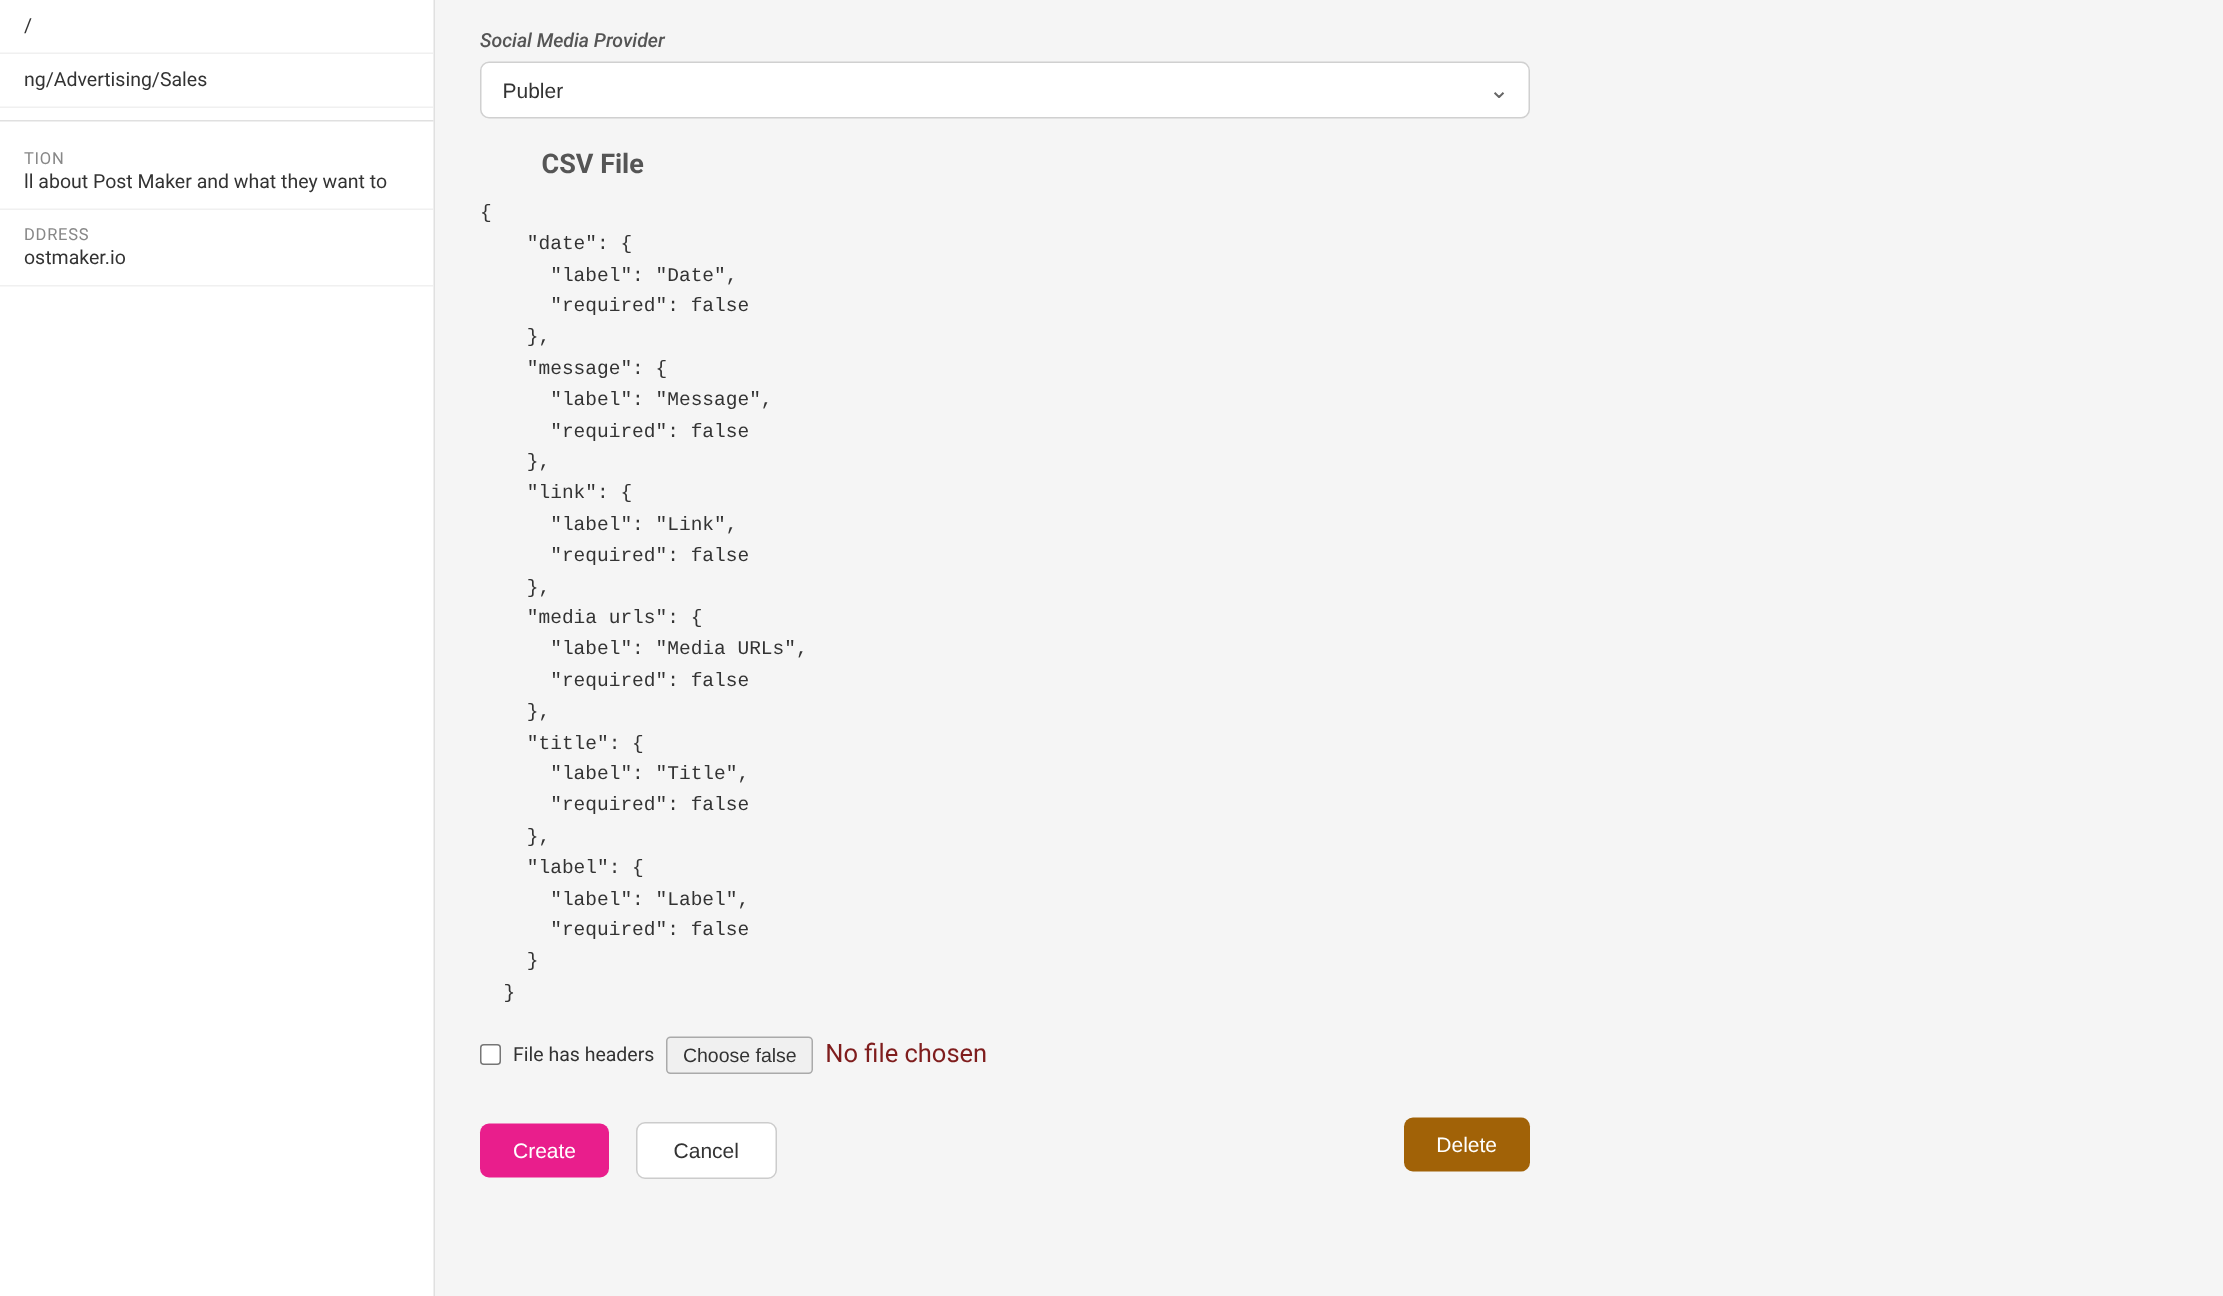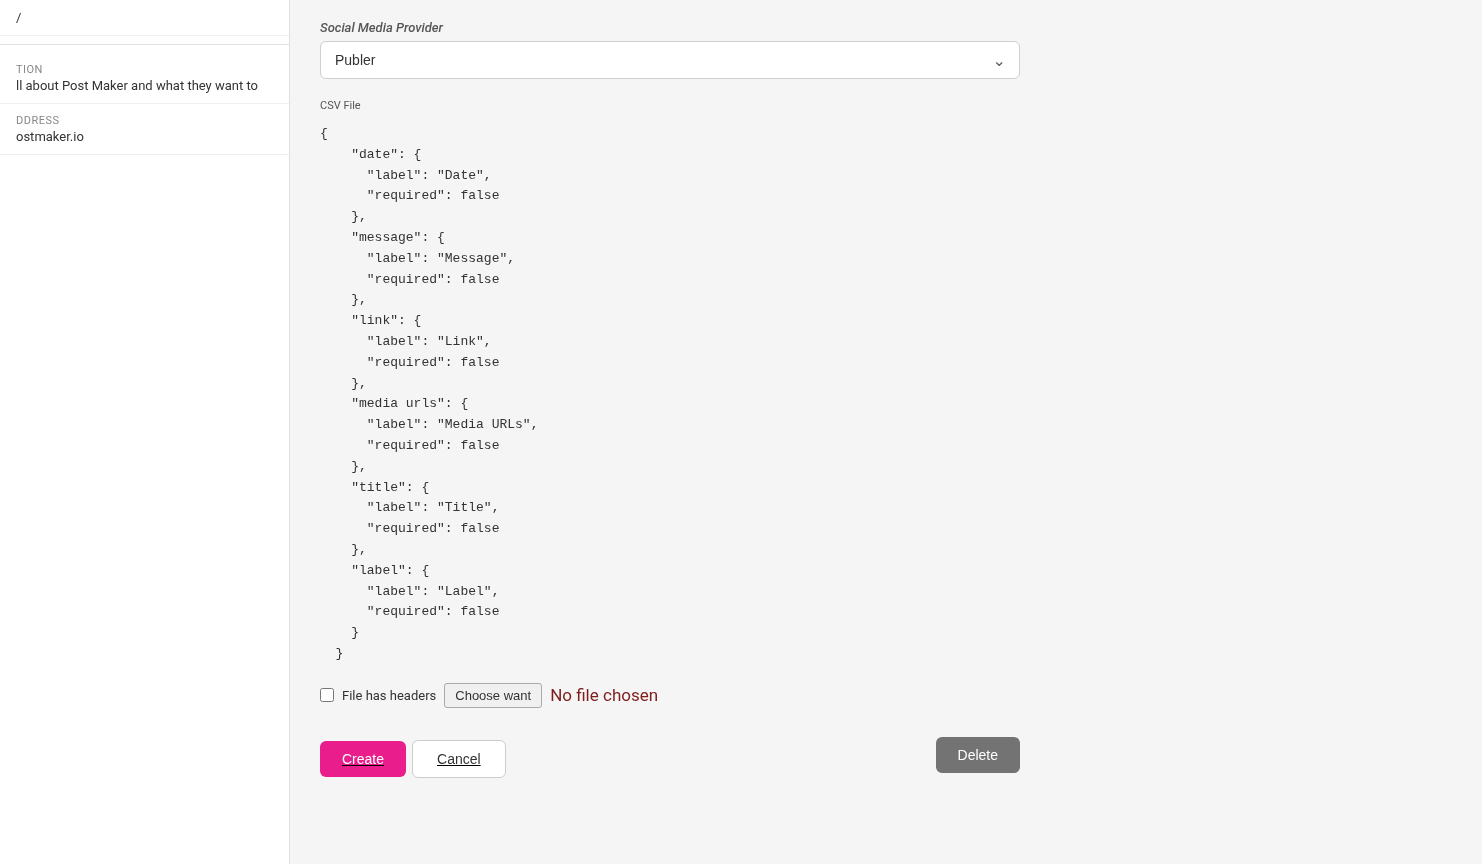--- a/index.html
+++ b/index.html
@@ -89,24 +89,25 @@
       position: absolute;
       right: 14px;
       top: 50%;
       transform: translateY(-50%);
       pointer-events: none;
       color: #666;
       font-size: 16px;
     }
 
     .csv-label {
-      font-size: 11px;
+      font-size: 18px;
       color: #555;
       margin-bottom: 8px;
-      font-weight: 400;
+      font-weight: 700;
+      margin-left: 41px;
     }
 
     .code-block {
       background: #f5f5f5;
       font-family: 'Courier New', Courier, monospace;
       font-size: 13px;
       color: #333;
       line-height: 1.6;
       padding: 4px 0;
       white-space: pre;
@@ -142,23 +143,22 @@
     }
 
     .no-file-text {
       font-size: 17px;
       color: #7f1d1d;
     }
 
     .actions-row {
       display: flex;
       align-items: center;
-      gap: 6px;
+      gap: 18px;
       margin-top: 8px;
-      text-decoration: underline;
     }
 
     .btn-create {
       padding: 10px 22px;
       background: #e91e8c;
       color: #fff;
       border: none;
       border-radius: 6px;
       font-size: 14px;
       font-weight: 500;
@@ -170,21 +170,21 @@
       background: #fff;
       color: #333;
       border: 1px solid #ccc;
       border-radius: 6px;
       font-size: 14px;
       cursor: pointer;
     }
 
     .btn-delete {
       padding: 10px 22px;
-      background: #737373;
+      background: #a16207;
       color: #fff;
       border: none;
       border-radius: 6px;
       font-size: 14px;
       font-weight: 500;
       cursor: pointer;
       margin-left: auto;
     }
 
     .bottom-row {
@@ -192,20 +192,23 @@
       align-items: center;
       width: 100%;
     }
   </style>
 </head>
 <body>
 
 <div class="sidebar">
   <div class="sidebar-item">
     <span class="sidebar-value">/</span>
+  </div>
+  <div class="sidebar-item">
+    <span class="sidebar-value">ng/Advertising/Sales</span>
   </div>
   <div class="sidebar-divider"></div>
   <div class="sidebar-item">
     <div class="sidebar-label">tion</div>
     <div class="sidebar-value">ll about Post Maker and what they want to</div>
   </div>
   <div class="sidebar-item">
     <div class="sidebar-label">ddress</div>
     <div class="sidebar-value">ostmaker.io</div>
   </div>
@@ -249,21 +252,21 @@
     },
     "label": {
       "label": "Label",
       "required": false
     }
   }</div>
 
       <div class="file-row">
         <input type="checkbox" class="file-checkbox" style="">
         <span class="file-has-headers-label">File has headers</span>
-        <button class="choose-file-btn">Choose want</button>
+        <button class="choose-file-btn">Choose false</button>
         <span class="no-file-text">No file chosen</span>
       </div>
     </div>
 
     <div class="bottom-row">
       <div class="actions-row">
         <button class="btn-create">Create</button>
         <button class="btn-cancel">Cancel</button>
       </div>
       <button class="btn-delete">Delete</button>

